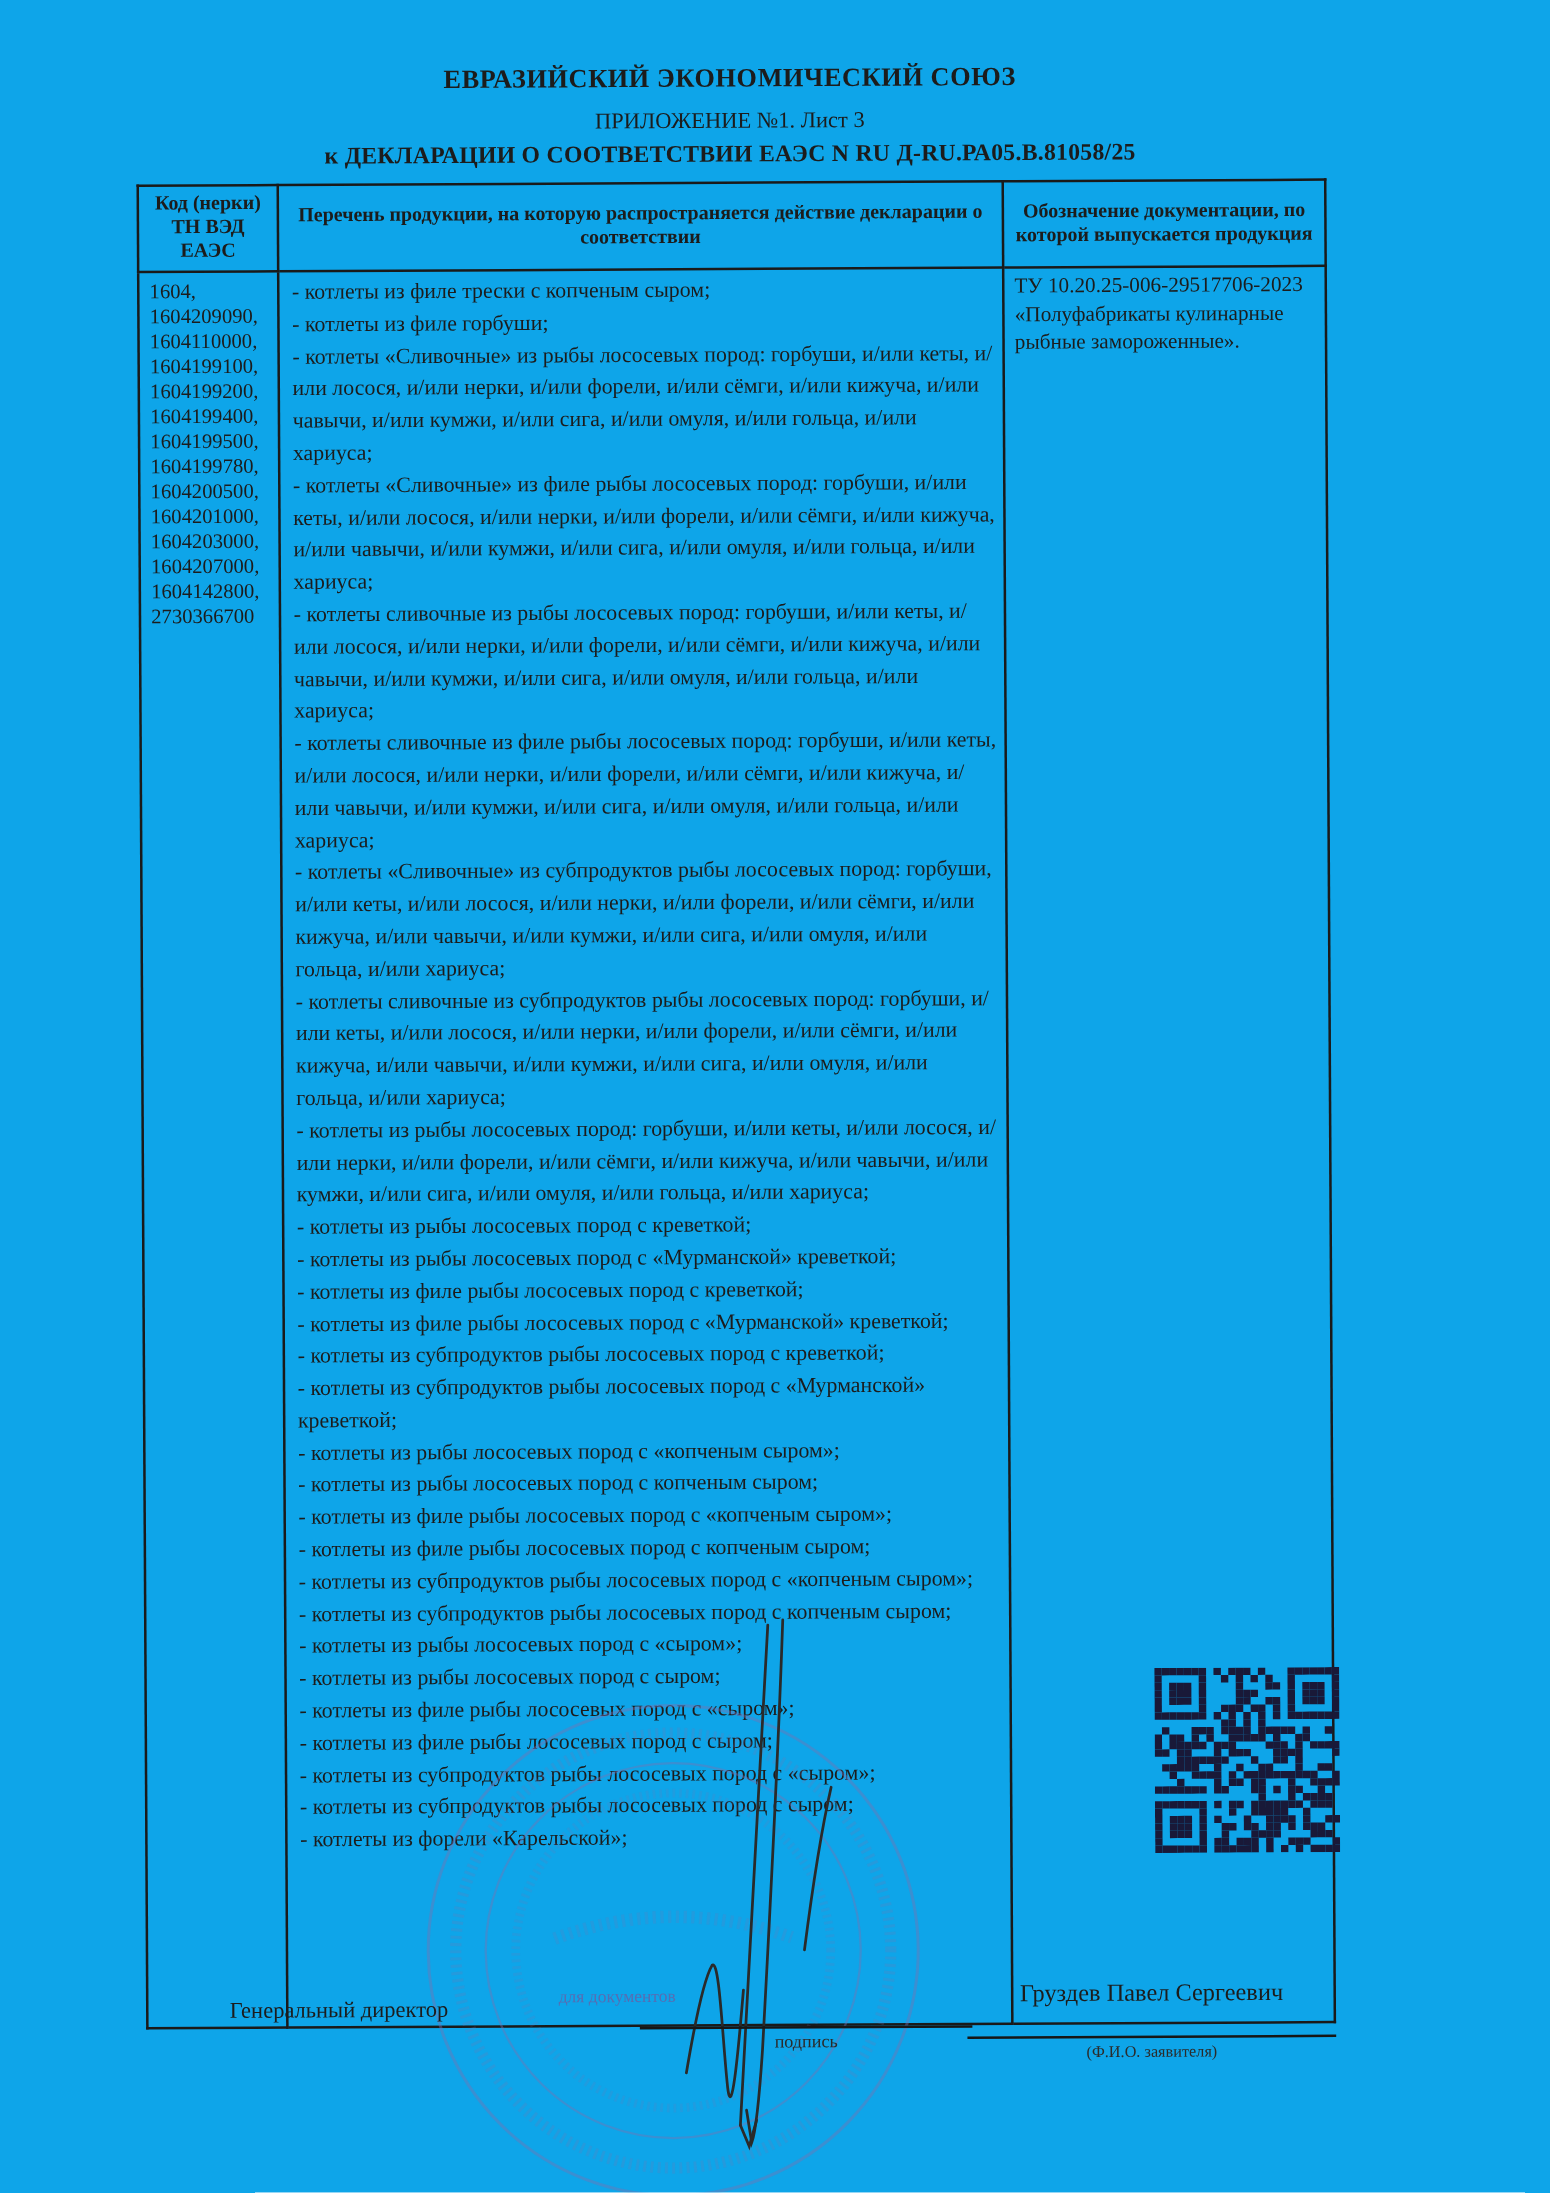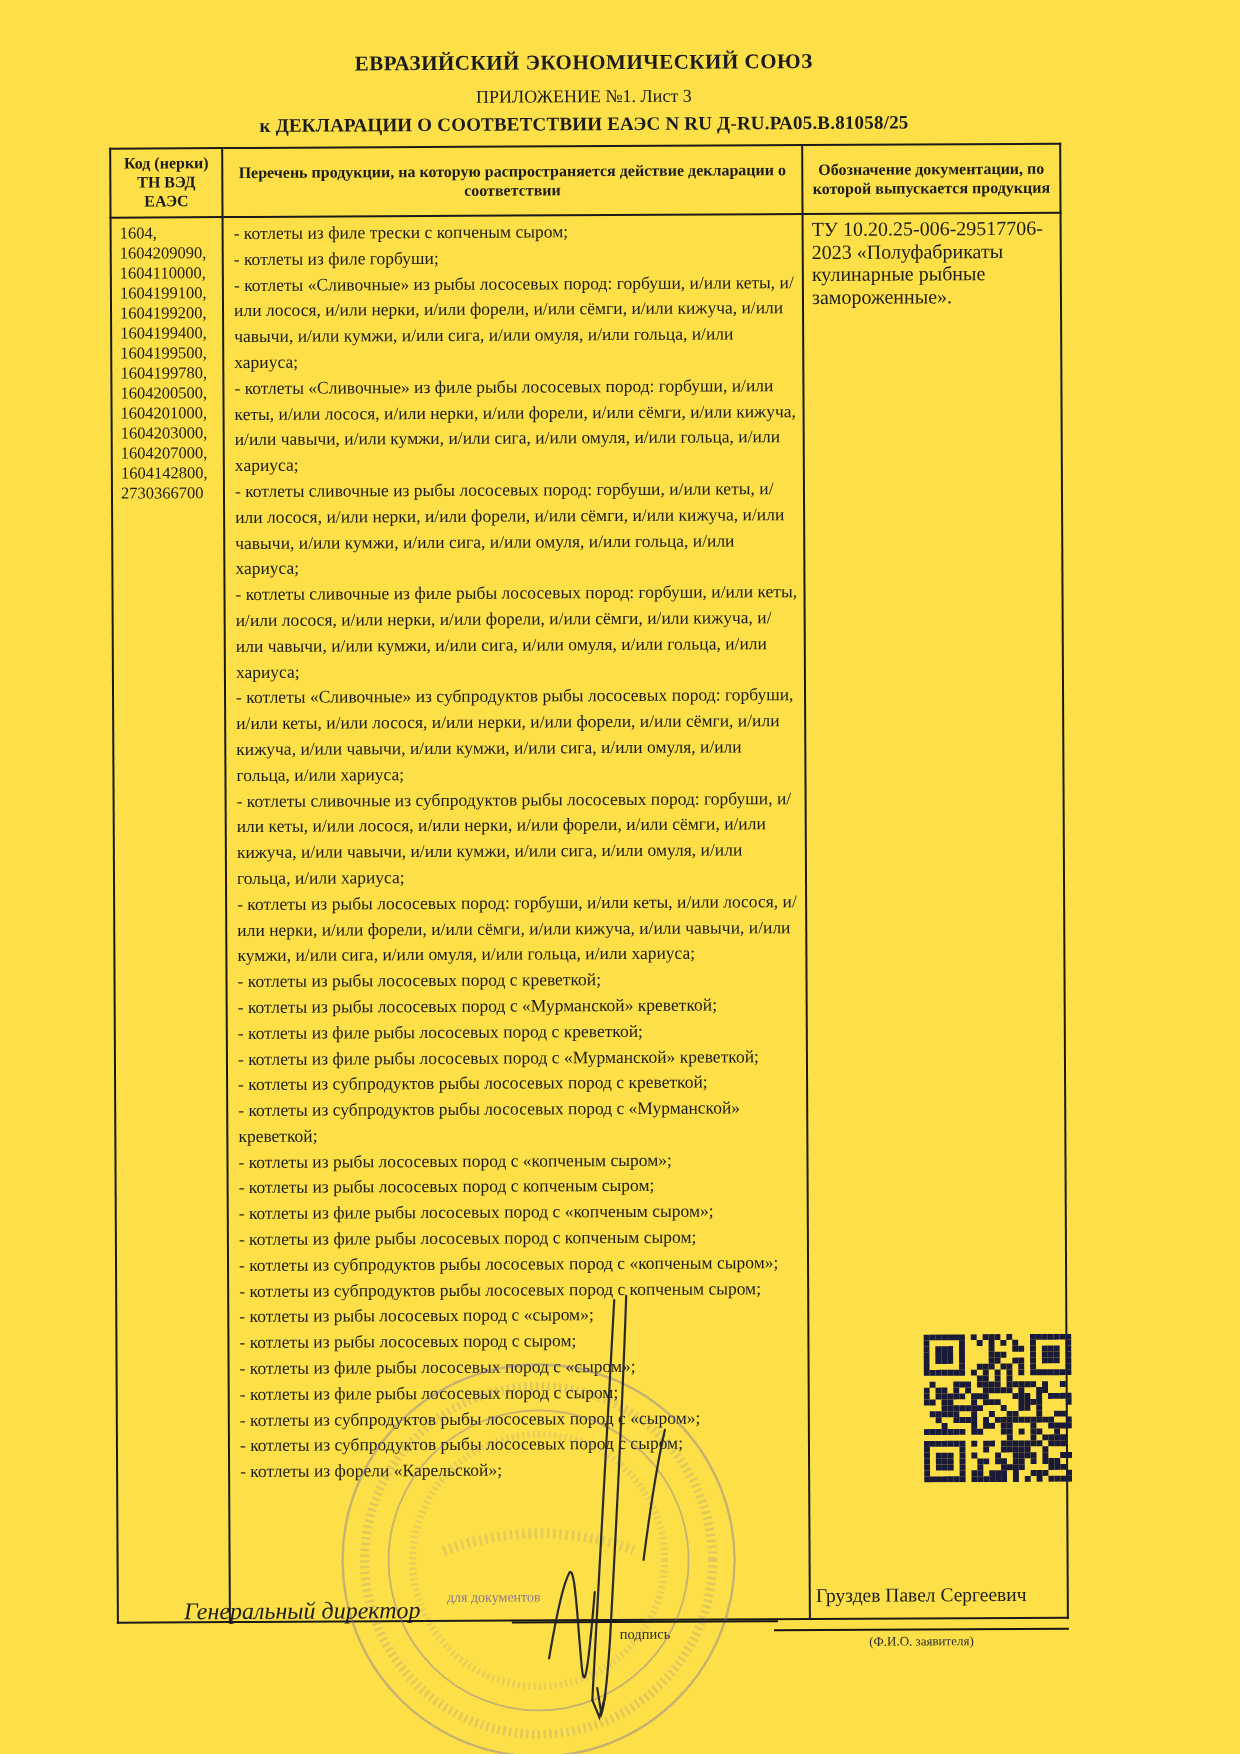--- a/index.html
+++ b/index.html
@@ -1,17 +1,17 @@
 <!DOCTYPE html>
 <html lang="ru"><head>
 <meta charset="utf-8">
 <style>
   html,body{margin:0;padding:0;background:#ffffff;}
   .page{
-    position:relative;width:1240px;height:1754px;background:#fde047;
+    position:relative;width:1240px;height:1754px;background:#0ea5e9;
     overflow:hidden;color:#1c1c1c;
     font-family:"Liberation Serif","DejaVu Serif",serif;
   }
   .doc{position:absolute;inset:0;transform:rotate(-0.3deg);transform-origin:50% 50%;}
   
   .doc-header{position:absolute;left:113px;top:50px;width:950px;text-align:center;}
   .h-line1{font-size:21px;font-weight:bold;letter-spacing:0.5px;}
   .h-line2{font-size:18px;margin-top:11px;}
   .h-line3{font-size:19px;font-weight:bold;margin-top:6px;letter-spacing:0.2px;}
   
@@ -26,26 +26,26 @@
     border:2px solid #1a1a1a;vertical-align:top;padding:0;
   }
   table.decl th{
     font-size:16px;font-weight:bold;text-align:center;
     padding:4px 6px 6px 6px;line-height:19px;height:52px;vertical-align:middle;
   }
   th.th-doc{font-size:15.5px;line-height:18.5px;}
   tr.body-row td{height:1403px;}
   .codes{padding:5px 4px 0 8px;font-size:16.5px;line-height:20px;}
   .products{padding:3px 6px 0 10px;font-size:17.5px;line-height:25.8px;}
-  .doc-cell-inner{padding:3px 6px 0 8px;font-size:20px;line-height:22.5px;}
+  .doc-cell-inner{padding:3px 6px 0 8px;font-size:17px;line-height:22.5px;}
   .code-line,.product-line{white-space:normal;}
   
   .qr{position:absolute;left:921px;top:1336px;width:148px;height:148px;}
   
-  .f-director{position:absolute;left:180px;top:1596px;font-size:24px;font-style:italic;}
+  .f-director{position:absolute;left:180px;top:1596px;font-size:18px;}
   .f-sigline{position:absolute;left:508px;top:1621px;width:266px;border-top:2px solid #161616;}
   .f-sigcaption{position:absolute;left:508px;top:1626px;width:266px;text-align:center;font-size:14.5px;color:#2b2b2b;}
   .f-name{position:absolute;left:770px;top:1586px;width:295px;text-align:center;font-size:19.5px;}
   .f-nameline{position:absolute;left:770px;top:1630px;width:295px;border-top:2px solid #161616;}
   .f-namecaption{position:absolute;left:770px;top:1635px;width:295px;text-align:center;font-size:13px;color:#2b2b2b;}
   
   .stamp{position:absolute;left:320px;top:1345px;pointer-events:none;}
   .sig-strokes{position:absolute;left:0;top:0;width:1240px;height:1754px;pointer-events:none;}
 </style>
 </head>

